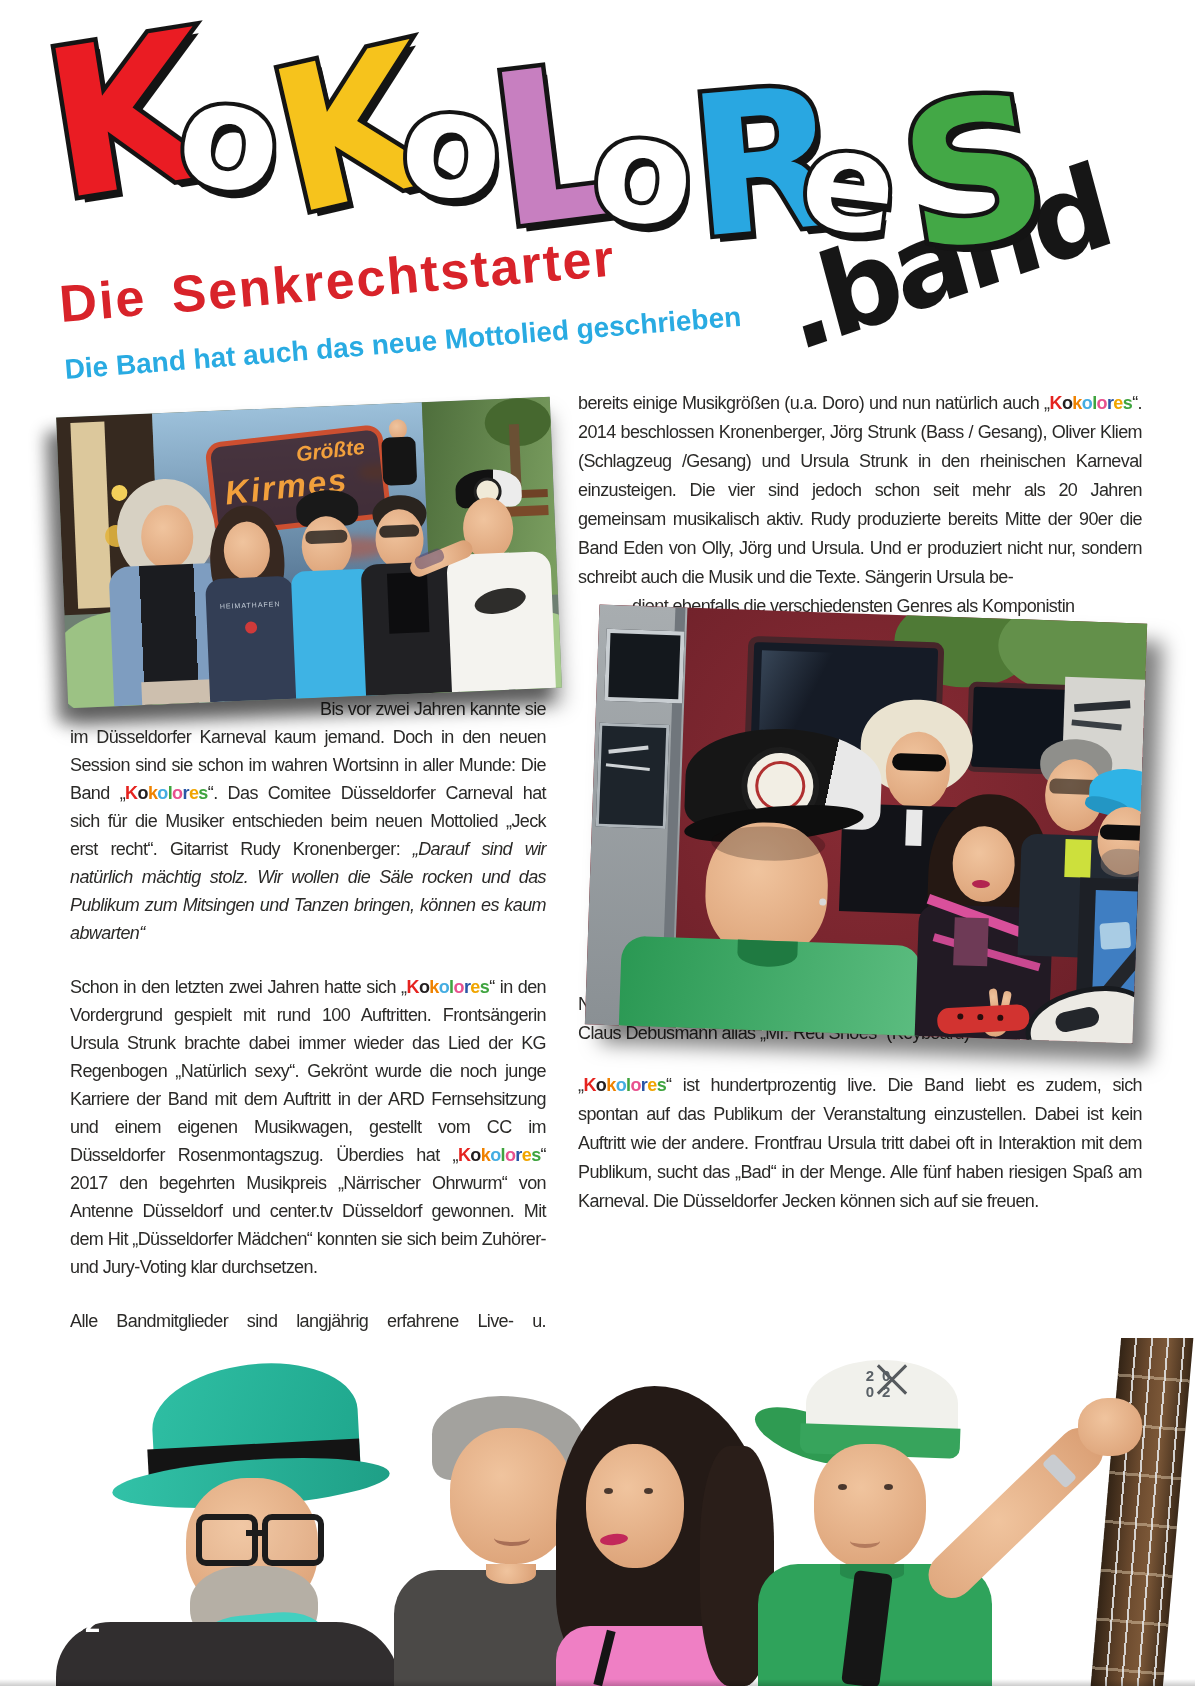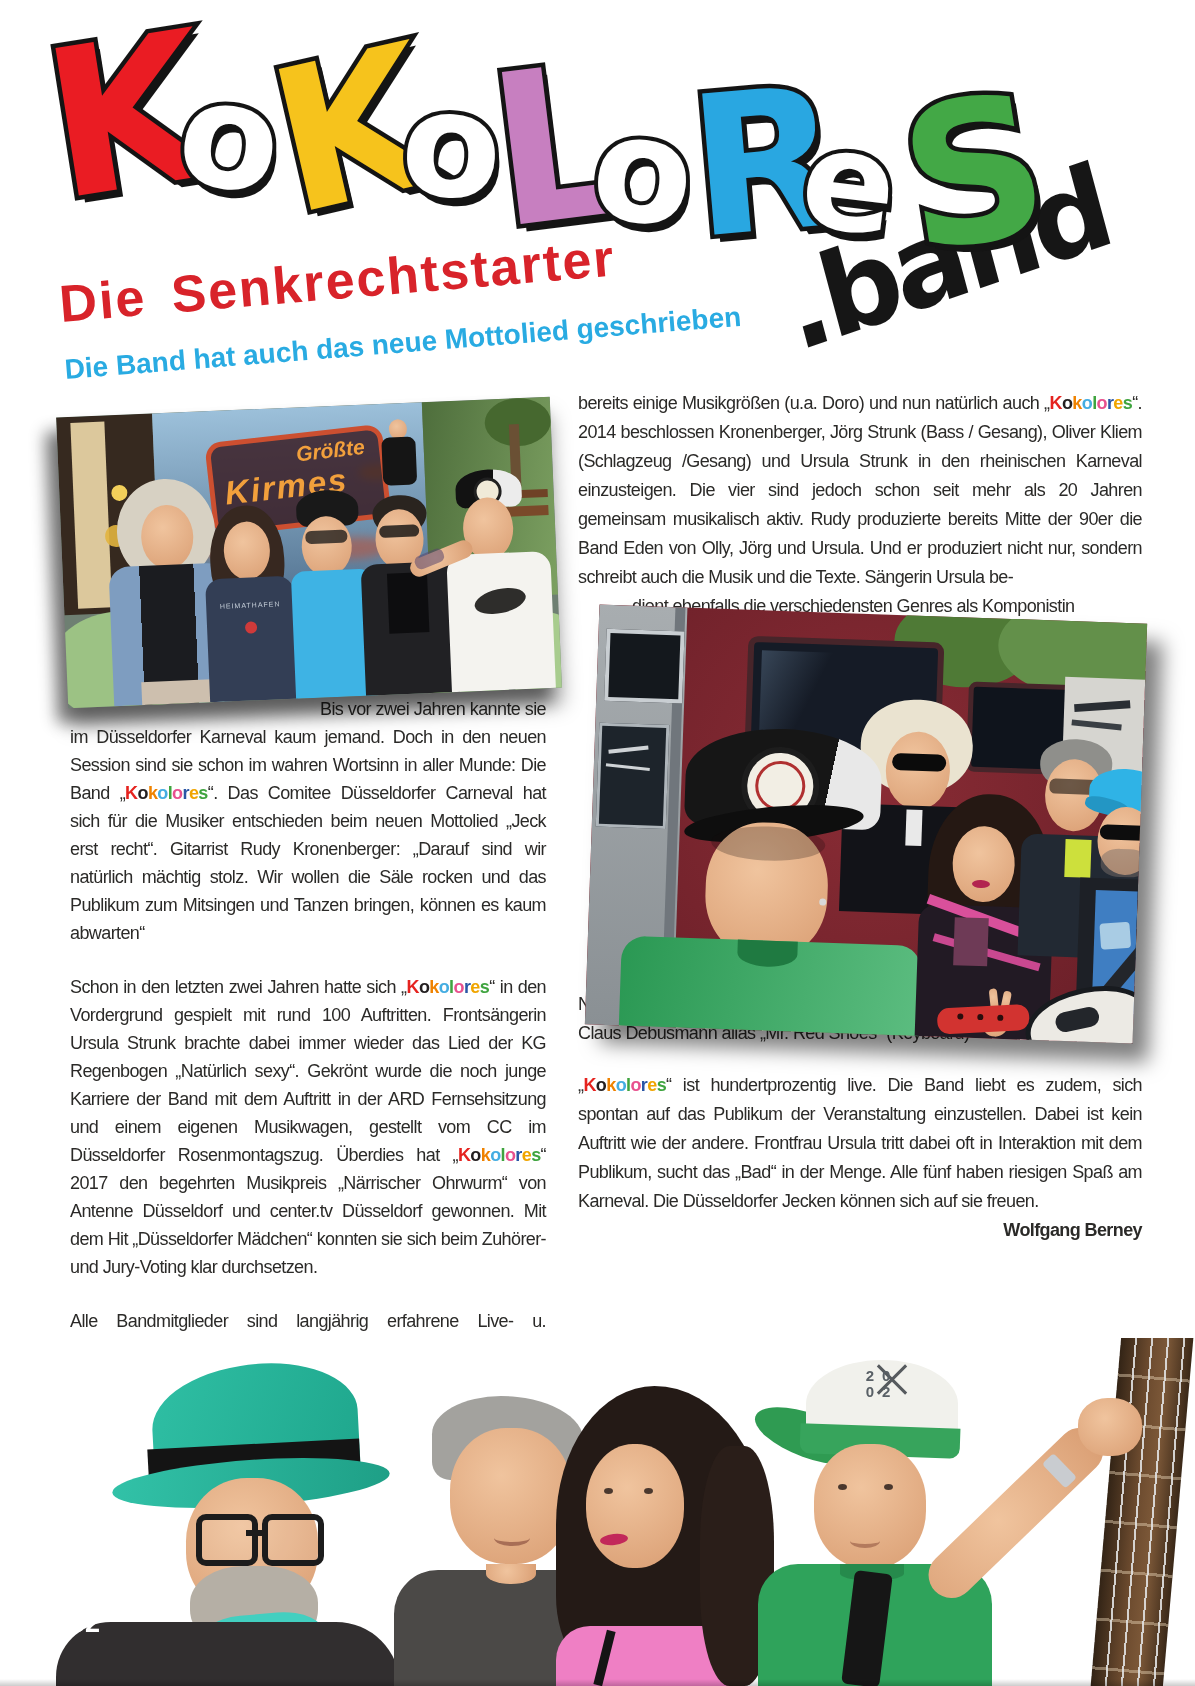--- a/index.html
+++ b/index.html
@@ -31,21 +31,21 @@
   .subtitle{position:absolute;left:66px;top:354px;font-weight:700;font-size:28px;
       transform:rotate(-4.5deg);transform-origin:left bottom;z-index:4;}
 
   
   .col{position:absolute;font-size:18px;line-height:28px;letter-spacing:-0.6px;
        text-align:justify;color:#2b2a28;}
   .col-left{left:70px;top:692px;width:476px;}
   .col-right{left:578px;top:386px;width:564px;line-height:29px;}
   .col p{margin:3px 0 26px 0;}
   .col-left .p1{text-indent:250px;}
-  .it{}
+  .it{font-style:italic;}
   .brandword span{font-weight:800;}
   .tail-line{line-height:29px;}
   .tail-indent{padding-left:54px;}
   .tail-right{text-align:right;}
   .photo-gap{height:340px;}
   .caption-line{line-height:29px;text-align:left;}
   .caption-space{height:20px;}
   .byline{font-weight:800;text-align:right;line-height:29px;}
 
   
@@ -382,21 +382,20 @@
 
   <div class="col col-right">
     <p style="margin-bottom:0;"><span>bereits einige Musikgrößen (u.a. Doro) und nun natürlich auch „</span><span class="brandword"><span style="color: rgb(229, 35, 31);">K</span><span style="color: rgb(35, 31, 32);">o</span><span style="color: rgb(239, 130, 0);">k</span><span style="color: rgb(69, 173, 226);">o</span><span style="color: rgb(63, 164, 63);">l</span><span style="color: rgb(232, 81, 142);">o</span><span style="color: rgb(42, 86, 165);">r</span><span style="color: rgb(240, 165, 0);">e</span><span style="color: rgb(63, 164, 63);">s</span></span><span>“. 2014 beschlossen Kronenberger, Jörg Strunk (Bass / Gesang), Oliver Kliem (Schlagzeug /Gesang) und Ursula Strunk in den rheinischen Karneval einzusteigen. Die vier sind jedoch schon seit mehr als 20 Jahren gemeinsam musikalisch aktiv. Rudy produzierte bereits Mitte der 90er die Band Eden von Olly, Jörg und Ursula. Und er produziert nicht nur, sondern schreibt auch die Musik und die Texte. Sängerin Ursula be-</span></p>
     <div class="tail-line tail-indent">dient ebenfalls die verschiedensten Genres als Komponistin</div>
     <div class="tail-line tail-right">und Texterin.</div>
     <div class="photo-gap"></div>
     <div class="caption-line">Neu hinzu gestoßen im Frühjahr 2017:</div>
     <div class="caption-line">Claus Debusmann alias „Mr. Red Shoes“ (Keyboard)</div>
     <div class="caption-space"></div>
     <p style="margin-bottom:0;"><span>„</span><span class="brandword"><span style="color: rgb(229, 35, 31);">K</span><span style="color: rgb(35, 31, 32);">o</span><span style="color: rgb(239, 130, 0);">k</span><span style="color: rgb(69, 173, 226);">o</span><span style="color: rgb(63, 164, 63);">l</span><span style="color: rgb(232, 81, 142);">o</span><span style="color: rgb(42, 86, 165);">r</span><span style="color: rgb(240, 165, 0);">e</span><span style="color: rgb(63, 164, 63);">s</span></span><span>“ ist hundertprozentig live. Die Band liebt es zudem, sich spontan auf das Publikum der Veranstaltung einzustellen. Dabei ist kein Auftritt wie der andere. Frontfrau Ursula tritt dabei oft in Interaktion mit dem Publikum, sucht das „Bad“ in der Menge. Alle fünf haben riesigen Spaß am Karneval. Die Düsseldorfer Jecken können sich auf sie freuen.</span></p>
-    <div class="byline">Wolfgang Berney</div>
   </div>
 
   <div class="photo3">
     <div class="abs ph3-bass-neck"></div>
     <div class="abs ph3-hat-crown"></div>
     <div class="abs ph3-hat-band"></div>
     <div class="abs ph3-hat-brim"></div>
     <div class="abs skin ph3-m1-face"></div>
     <div class="abs ph3-m1-glassL"></div>
     <div class="abs ph3-m1-glassR"></div>

